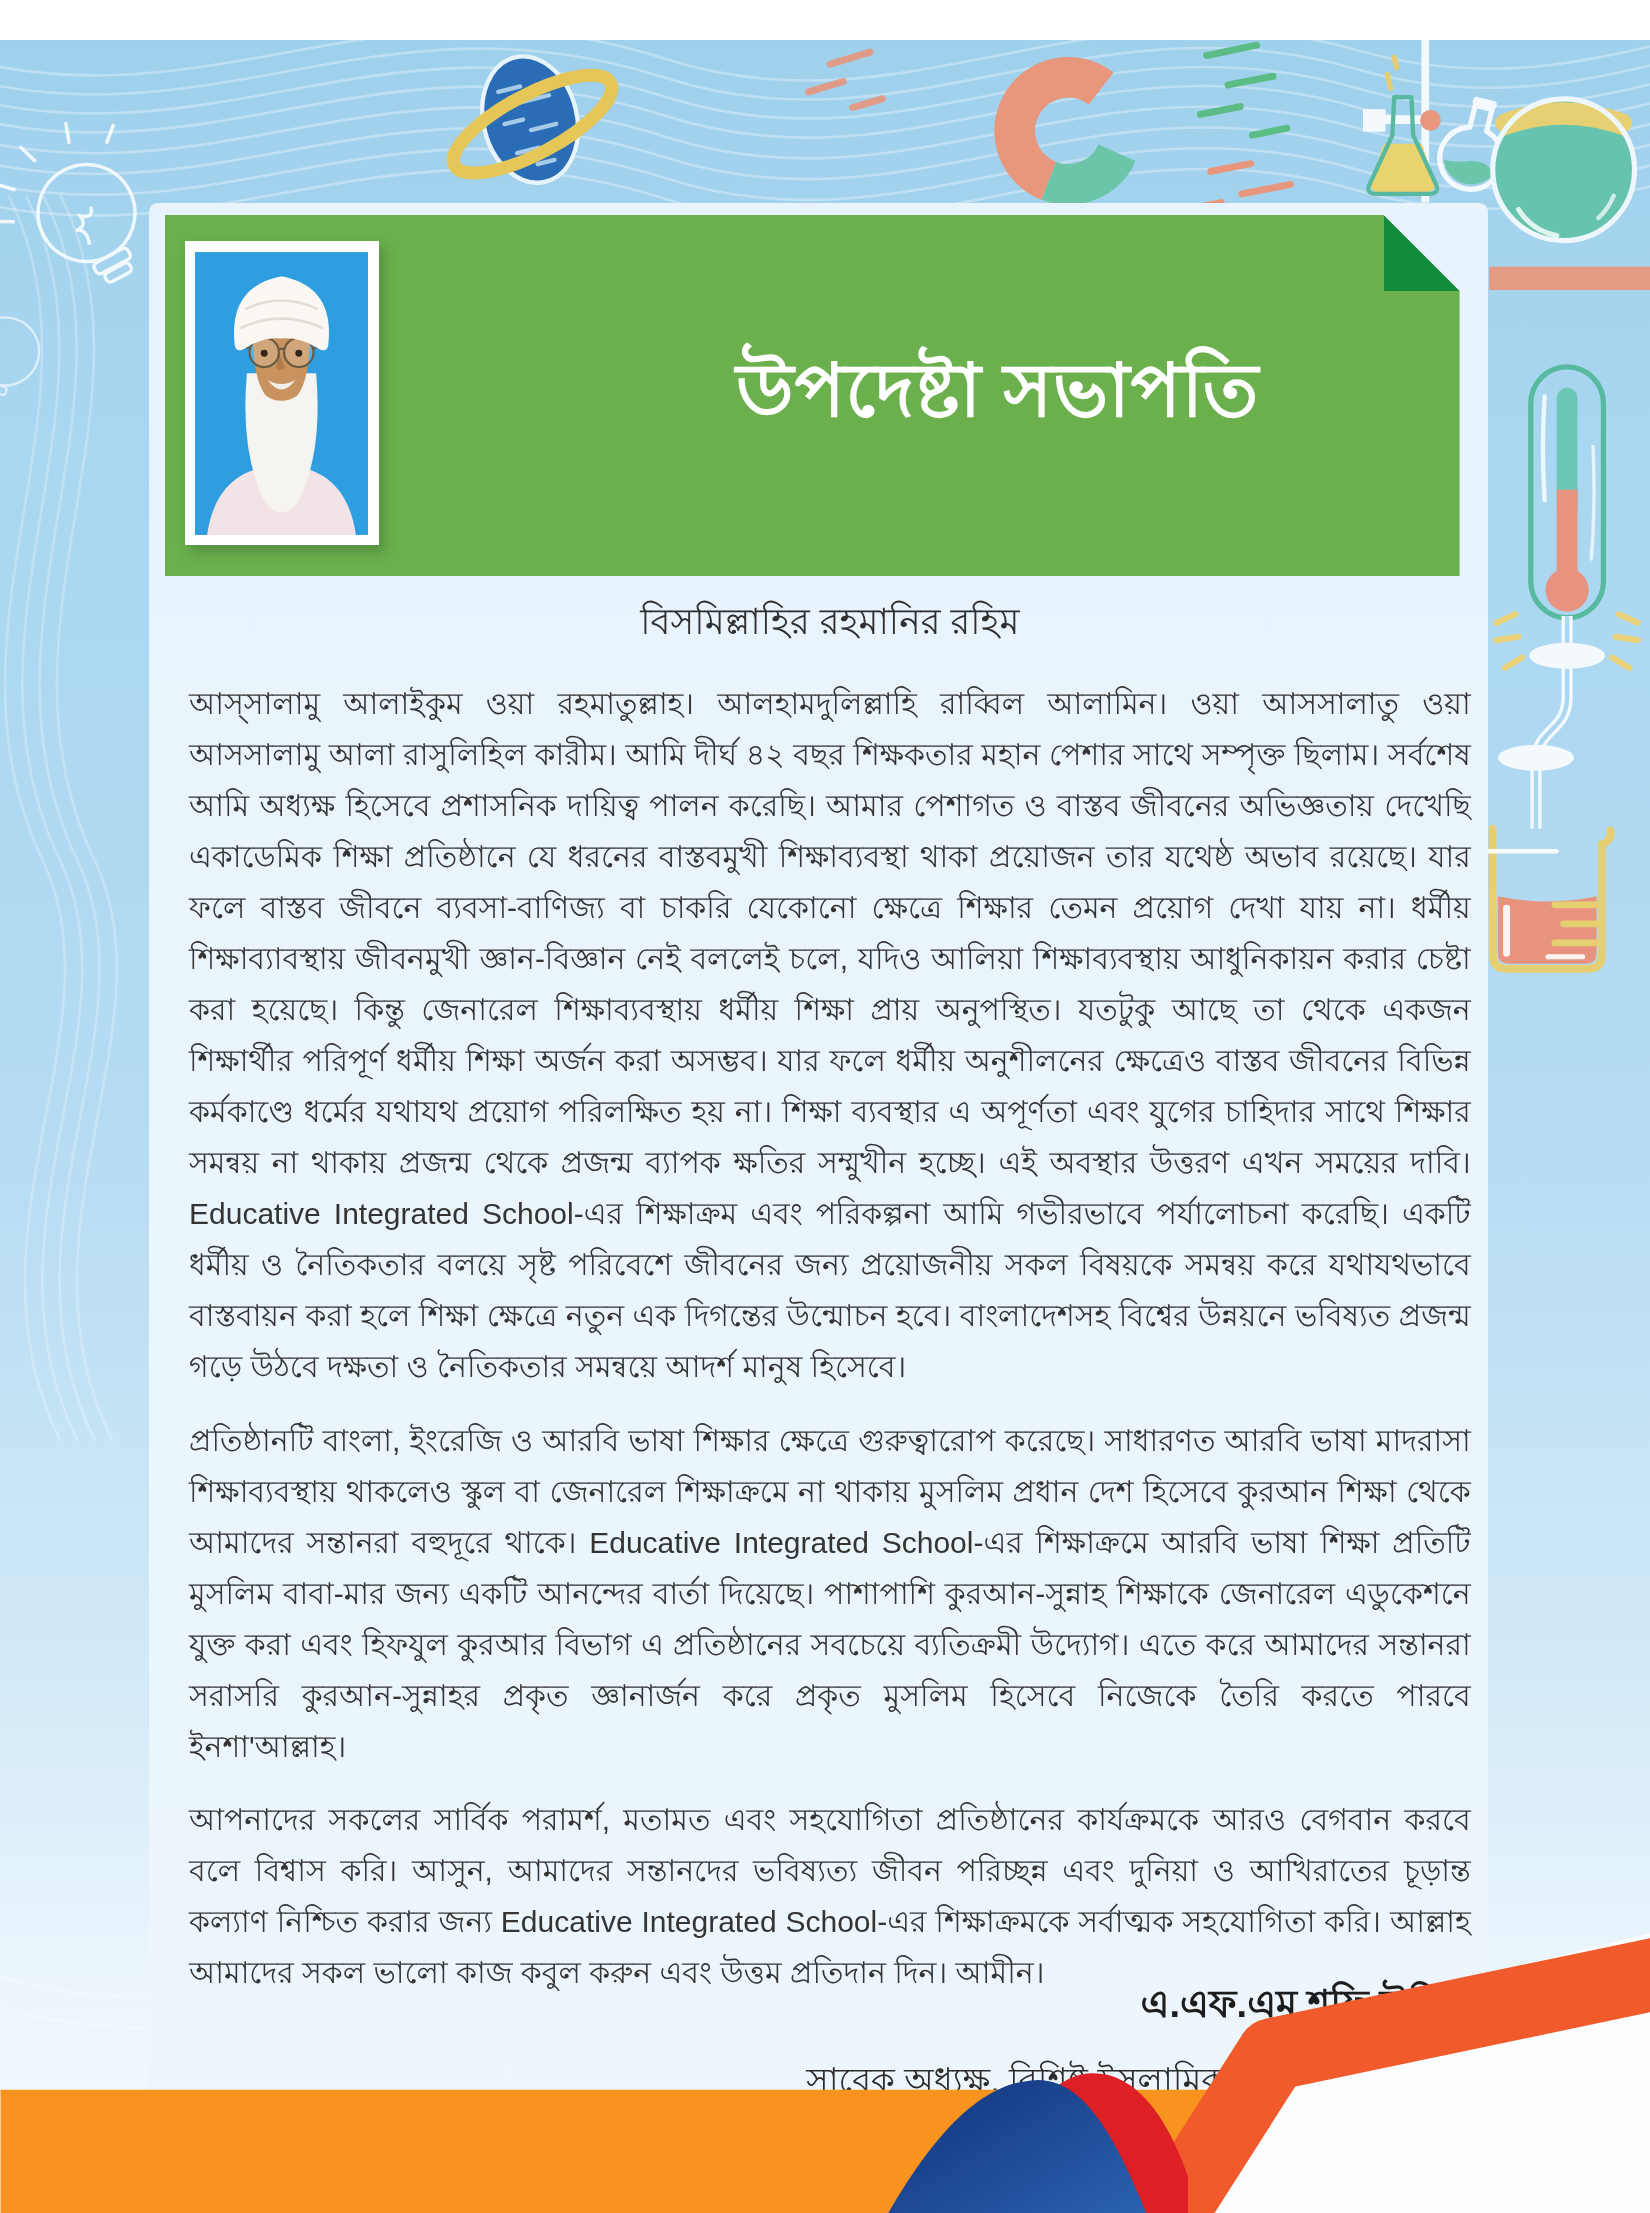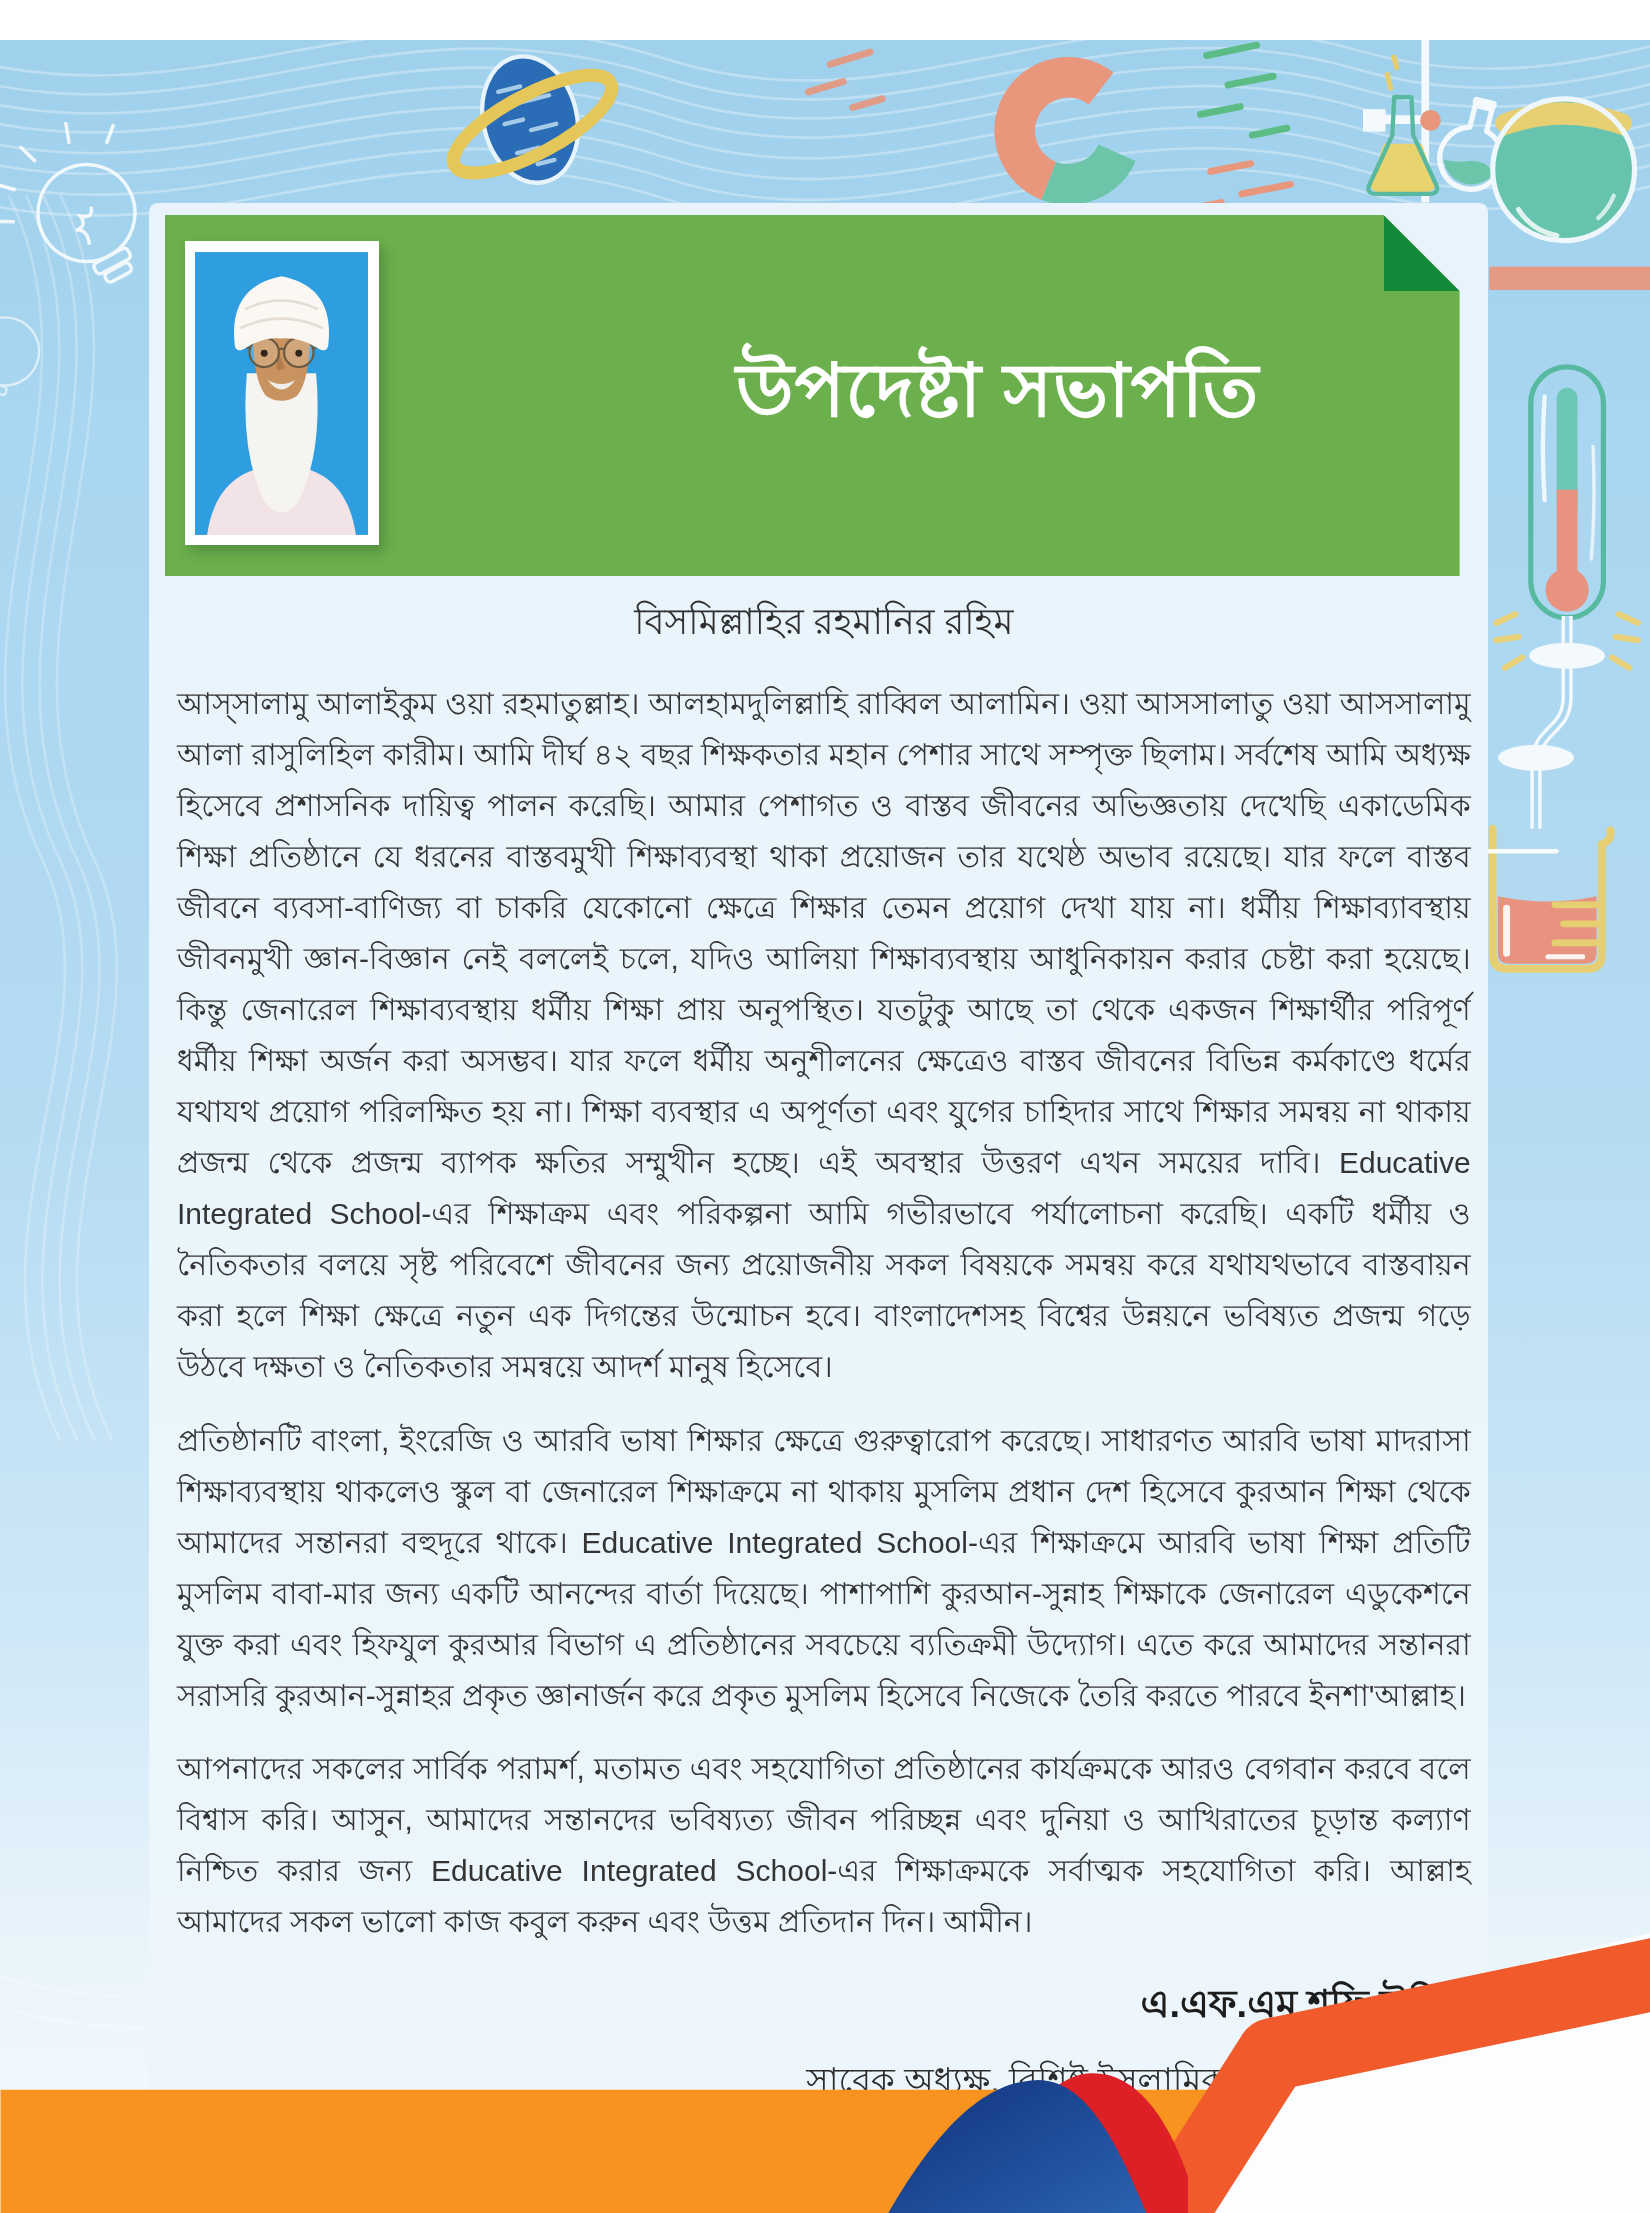--- a/index.html
+++ b/index.html
@@ -15,21 +15,21 @@
   .banner{position:absolute;left:15.6px;top:12px;width:1295px;height:361px;background:#6bb04d;
     clip-path:polygon(0 0,calc(100% - 76px) 0,100% 76px,100% 100%,0 100%);}
   .banner-fold{position:absolute;right:0;top:0;width:76px;height:76px;background:#128a3a;
     clip-path:polygon(0 0,100% 100%,0 100%);}
   .banner-title{position:absolute;left:406px;right:35px;top:0;height:100%;display:flex;align-items:center;justify-content:center;
     color:#ffffff;font-size:74px;font-weight:bold;letter-spacing:0.9px;text-align:center;}
   .photo-frame{position:absolute;left:20px;top:26px;width:194px;height:304px;background:#ffffff;
     box-shadow:5.2px 7px 12px rgba(40,80,40,.35);display:flex;align-items:center;justify-content:center;}
   .photo-frame svg{width:173px;height:283px;}
   
-  .content{position:absolute;left:28px;right:17.3px;top:386px;color:#383838;}
+  .content{position:absolute;left:40px;right:17.3px;top:386px;color:#383838;}
   .bismillah{text-align:center;font-size:36px;margin:5.2px 0 24px 0;color:#2f2f2f;}
   .body-text p{font-size:30px;line-height:51px;text-align:justify;margin:0 0 22.5px 0;color:#343434;}
   .signature{position:absolute;right:17.3px;top:1771px;width:1038px;text-align:right;color:#1d1d1d;}
   .sig-name{font-size:38px;font-weight:bold;margin-bottom:15.6px;}
   .sig-designation{font-size:34px;color:#2c2c2c;}
   .footer-svg{position:absolute;left:0;top:1850px;}
 </style>
 </head>
 <body>
 

